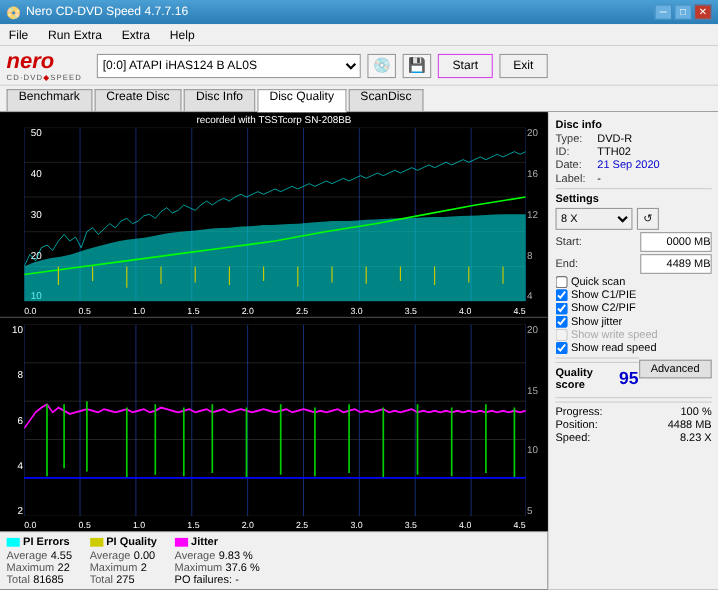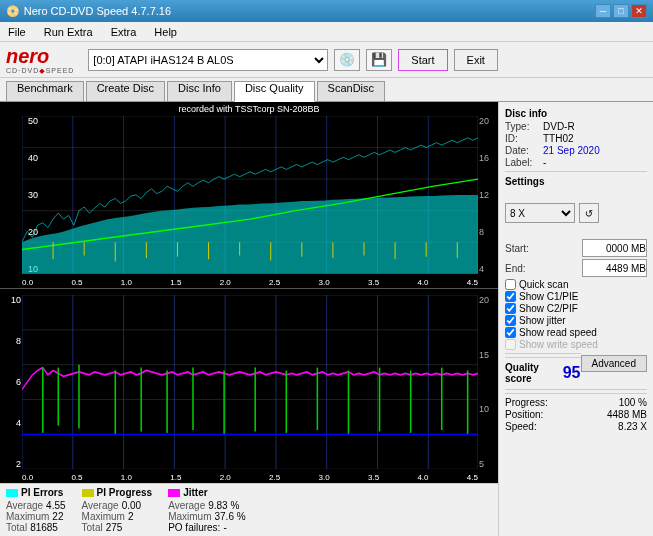--- a/index.html
+++ b/index.html
@@ -45,21 +45,21 @@
     
     .right-panel { width: 155px; background: #f0f0f0; border-left: 1px solid #ccc; padding: 4px 6px; font-size: 10px; overflow: hidden; }
     
     .section-title { font-weight: bold; font-size: 10px; margin: 2px 0; }
     .info-row { display: flex; margin: 1px 0; }
     .info-label { width: 38px; color: #333; }
     .info-value { color: #000; }
     .info-value.blue { color: #0000cc; }
     
     .settings-section { margin-top: 4px; }
-    .speed-row { display: flex; align-items: center; gap: 4px; margin: 16px 0; }
+    .speed-row { display: flex; align-items: center; gap: 4px; margin: 2px 0; }
     .speed-select { height: 20px; width: 70px; font-size: 10px; border: 1px solid #999; }
     
     .input-row { display: flex; align-items: center; justify-content: space-between; margin: 2px 0; }
     .mb-input { width: 65px; height: 18px; font-size: 10px; border: 1px solid #999; text-align: right; background: white; }
     
     .checkbox-row { display: flex; align-items: center; gap: 3px; margin: 1px 0; }
     .checkbox-row input { width: 11px; height: 11px; }
     
     .advanced-btn { background: #e0e0e0; border: 1px solid #999; padding: 2px 10px; font-size: 10px; cursor: pointer; float: right; margin-top: 2px; text-align: center; }
     
@@ -296,21 +296,21 @@
         </div>
         <div style="display:flex;gap:3px;">
           <span style="color:#555;">Total</span>
           <span>81685</span>
         </div>
       </div>
 
       <div>
         <div style="display:flex;align-items:center;gap:3px;font-weight:bold;margin-bottom:2px;">
           <span style="display:inline-block;width:12px;height:8px;background:#cccc00;"></span>
-          <span>PI Progress</span>
+          <span>PI Quality</span>
         </div>
         <div style="display:flex;gap:3px;">
           <span style="color:#555;">Average</span>
           <span>0.00</span>
         </div>
         <div style="display:flex;gap:3px;">
           <span style="color:#555;">Maximum</span>
           <span>2</span>
         </div>
         <div style="display:flex;gap:3px;">
@@ -392,26 +392,26 @@
       </div>
       <div class="checkbox-row">
         <input type="checkbox" checked="" style="">
         <label>Show C2/PIF</label>
       </div>
       <div class="checkbox-row">
         <input type="checkbox" checked="" style="">
         <label>Show jitter</label>
       </div>
       <div class="checkbox-row">
+        <input type="checkbox" disabled="" style="">
+        <label style="color:#aaa;">Show write speed</label>
+      </div>
+      <div class="checkbox-row">
         <input type="checkbox" checked="" style="">
         <label>Show read speed</label>
-      </div>
-      <div class="checkbox-row">
-        <input type="checkbox" disabled="" style="">
-        <label style="color:#aaa;">Show write speed</label>
       </div>
 
       <div style="text-align:right;margin-top:3px;">
         <button class="advanced-btn">Advanced</button>
       </div>
     </div>
 
     <hr style="border:none;border-top:1px solid #ccc;margin:3px 0;">
 
     <div class="quality-section" style="margin-top:2px;">

